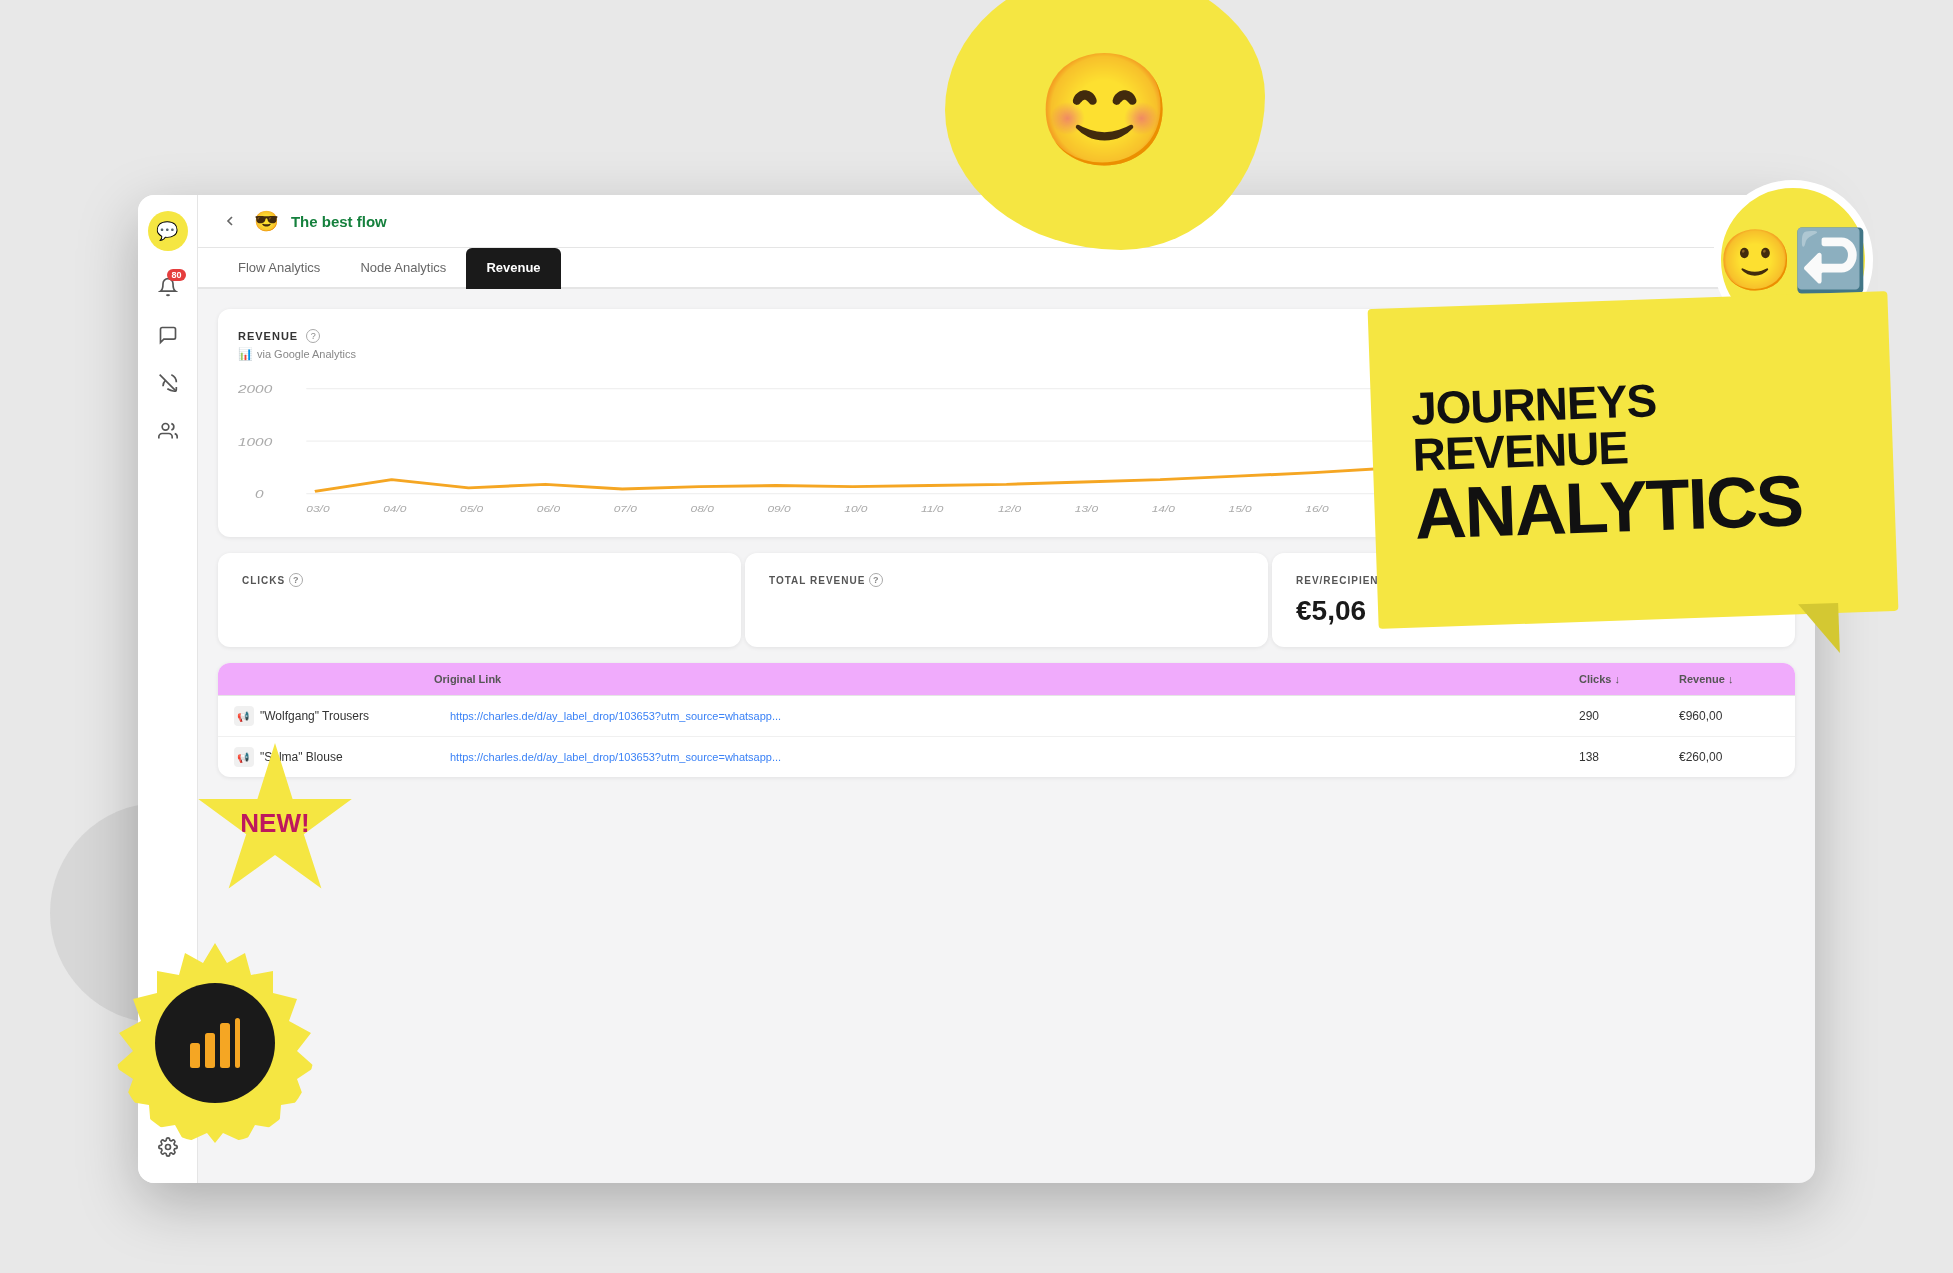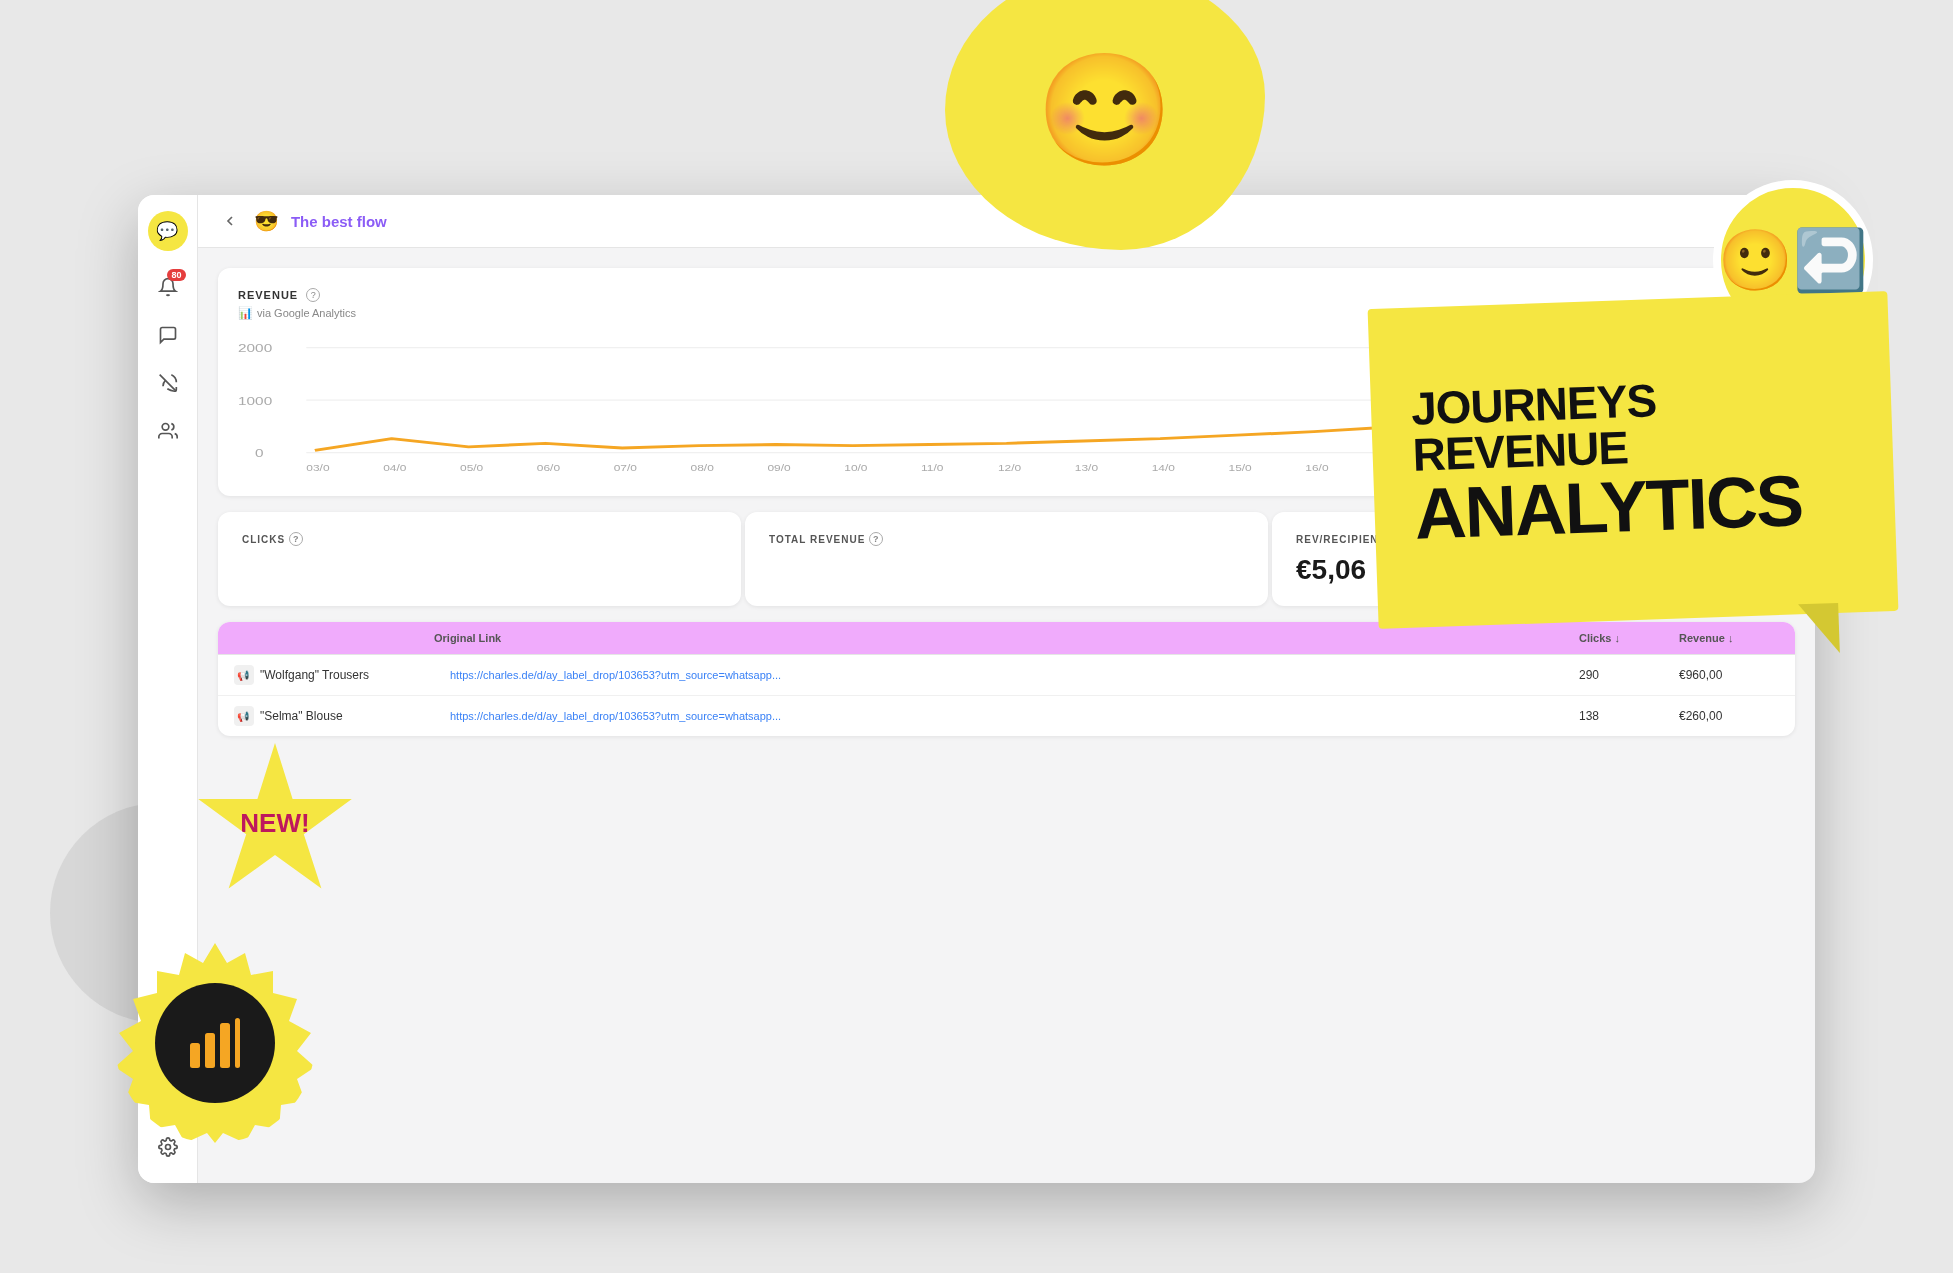--- a/index.html
+++ b/index.html
@@ -250,21 +250,21 @@
       justify-content: center;
       cursor: pointer;
       color: #666;
     }
     .flow-emoji {
       font-size: 20px;
     }
     .flow-title {
       font-size: 15px;
       font-weight: 600;
-      color: #8b5cf6;
+      color: #15803d;
     }
 
     
     .tabs {
       background: #fff;
       padding: 0 20px;
       display: flex;
       gap: 0;
       border-bottom: 2px solid #e5e5e5;
     }
@@ -340,20 +340,21 @@
     .chart-subtitle-icon {
       color: #f5a623;
       font-size: 12px;
     }
 
     
     .chart-svg-container {
       width: 100%;
       height: 140px;
       position: relative;
+      font-style: italic;
     }
     .chart-svg-container svg {
       width: 100%;
       height: 100%;
     }
 
     
     .stats-row {
       display: flex;
       gap: 4px;
@@ -525,20 +526,25 @@
     <div class="header">
       <div class="back-btn">
         <svg width="16" height="16" viewBox="0 0 24 24" fill="none" stroke="currentColor" stroke-width="2.5">
           <polyline points="15 18 9 12 15 6"></polyline>
         </svg>
       </div>
       <span class="flow-emoji">😎</span>
       <span class="flow-title">The best flow</span>
     </div>
 
+    <div class="tabs">
+      <div class="tab">Flow Analytics</div>
+      <div class="tab">Node Analytics</div>
+      <div class="tab active">Revenue</div>
+    </div>
 
     <div class="content-area">
 
       <div class="chart-card">
         <div class="chart-header">
           <span class="chart-title">REVENUE</span>
           <div class="help-icon">?</div>
         </div>
         <div class="chart-subtitle">
           <span class="chart-subtitle-icon">📊</span>

